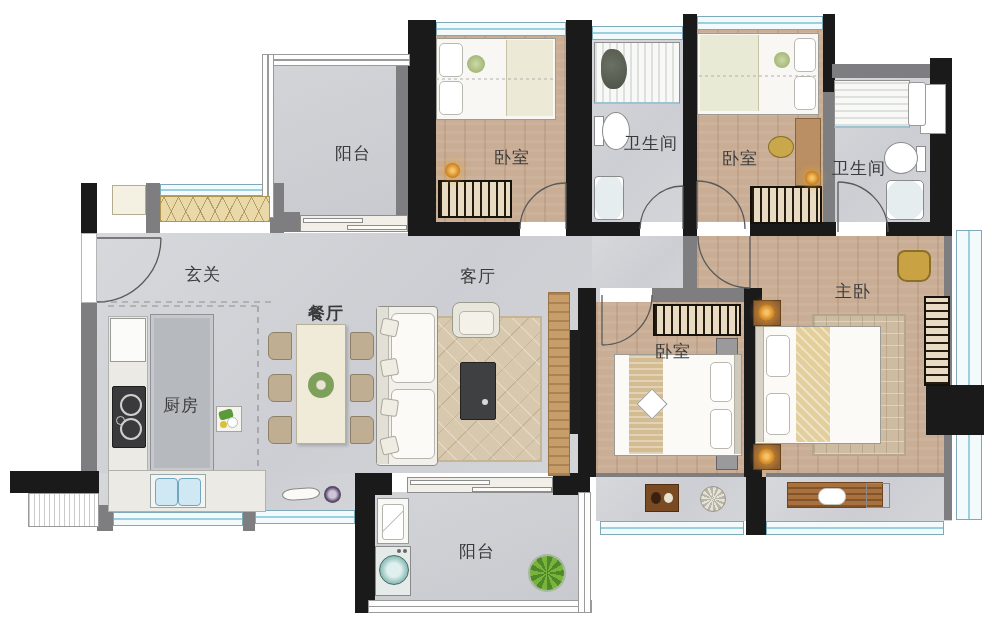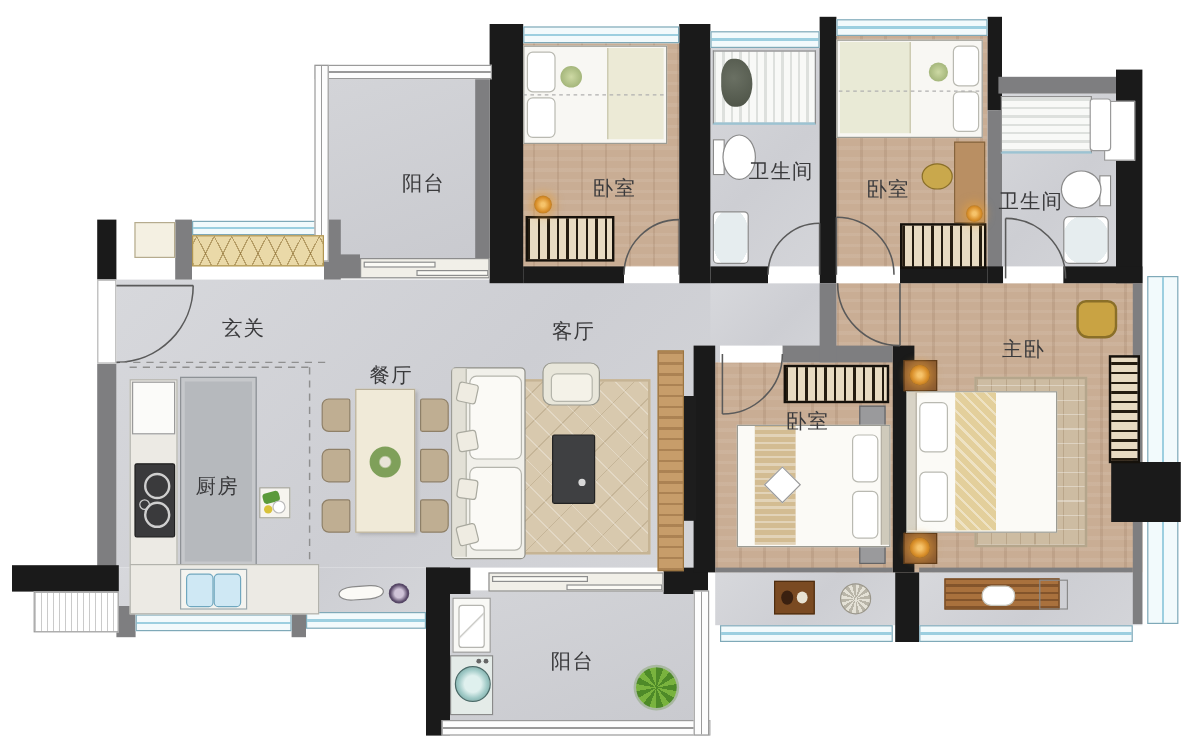--- a/index.html
+++ b/index.html
@@ -286,20 +286,20 @@
     <path class="beddash" d="M 436 79 L 556 79"></path>
     <path class="beddash" d="M 699 76 L 817 76"></path>
   </svg>
 
   <div class="label" style="left:353px;top:153px;">阳台</div>
   <div class="label" style="left:512px;top:157px;">卧室</div>
   <div class="label" style="left:651px;top:143px;">卫生间</div>
   <div class="label" style="left:740px;top:158px;">卧室</div>
   <div class="label" style="left:859px;top:168px;">卫生间</div>
   <div class="label" style="left:203px;top:274px;">玄关</div>
-  <div class="label" style="left:326px;top:313px;">餐厅</div>
+  <div class="label" style="left:326px;top:313px;font-weight:bold;">餐厅</div>
   <div class="label" style="left:478px;top:276px;">客厅</div>
   <div class="label" style="left:181px;top:405px;">厨房</div>
   <div class="label" style="left:673px;top:351px;">卧室</div>
   <div class="label" style="left:853px;top:291px;">主卧</div>
   <div class="label" style="left:477px;top:551px;">阳台</div>
 
 </div>
 
 </body></html>

